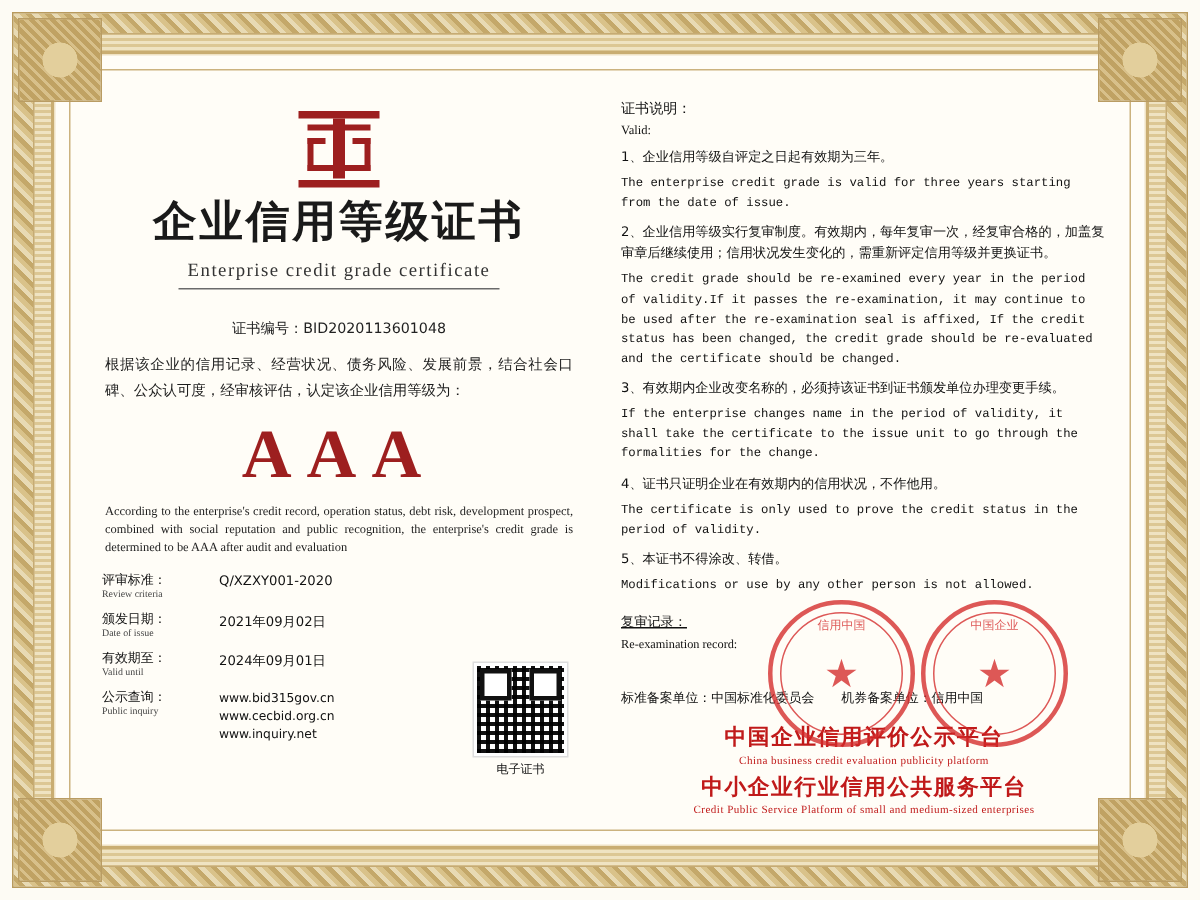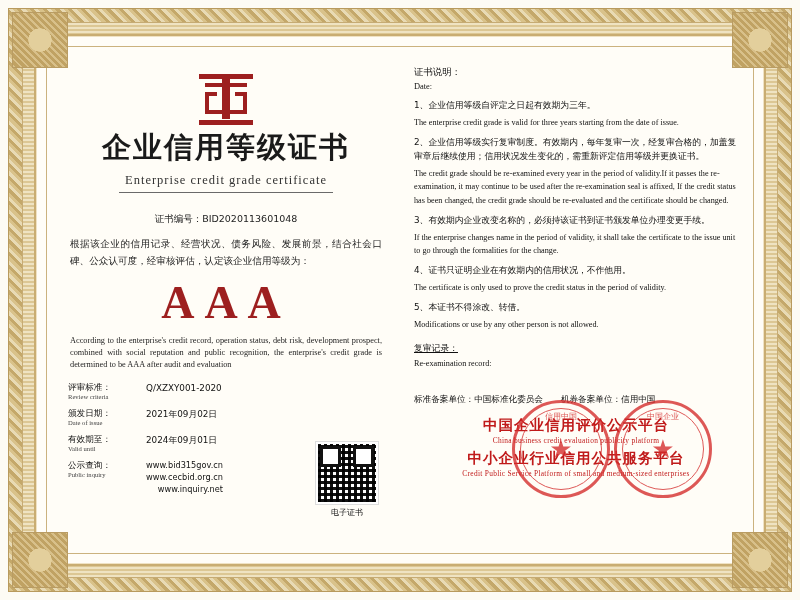--- a/index.html
+++ b/index.html
@@ -121,21 +121,21 @@
   .meta-label .en{
     display:block;font-family:"Liberation Serif",serif;
     font-size:6.6px;color:#444;
   }
   .meta-value{
     font-family:"DejaVu Sans",sans-serif;
     font-size:8.8px;color:#111;padding-top:1px;
   }
   .pub-block{
     font-family:"DejaVu Sans",sans-serif;
-    font-size:8.2px;color:#111;line-height:1.45;text-align:right;
+    font-size:8.2px;color:#111;line-height:1.45;text-align:left;
   }
   .qr-area{
     position:absolute;right:14px;bottom:30px;width:78px;text-align:center;
   }
   .qr{
     width:58px;height:58px;margin:0 auto;
     background:
       repeating-linear-gradient(0deg,#111 0 3px,#fff 3px 6px),
       repeating-linear-gradient(90deg,#111 0 3px,#fff 3px 6px);
     background-blend-mode:multiply;
@@ -161,21 +161,21 @@
   }
   .notes-sub{
     font-family:"Liberation Serif",serif;
     font-size:8.4px;color:#111;margin-bottom:7px;
   }
   .note-cn{
     font-family:"DejaVu Sans",sans-serif;
     font-size:8.8px;color:#111;line-height:1.6;margin-top:6px;
   }
   .note-en{
-    font-family:Liberation Serif, serif;
+    font-family:Liberation Mono, monospace;
     font-size:8.2px;color:#111;line-height:1.6;margin-top:4px;
   }
   .reexam{
     font-family:"DejaVu Sans",sans-serif;
     font-size:8.8px;color:#111;margin-top:12px;text-decoration:underline;
   }
   .reexam-en{
     font-family:"Liberation Serif",serif;
     font-size:8.2px;color:#111;margin-top:4px;
   }
@@ -302,21 +302,21 @@
       </div>
 
       <div class="qr-area">
         <div class="qr"></div>
         <div class="qr-label">电子证书</div>
       </div>
     </div>
 
     <div class="right-col">
       <div class="notes-title">证书说明：</div>
-      <div class="notes-sub">Date:</div>
+      <div class="notes-sub">Valid:</div>
 
       <div class="note-cn">1、企业信用等级自评定之日起有效期为三年。</div>
       <div class="note-en">The enterprise credit grade is valid for three years starting from the date of issue.</div>
 
       <div class="note-cn">2、企业信用等级实行复审制度。有效期内，每年复审一次，经复审合格的，加盖复审章后继续使用；信用状况发生变化的，需重新评定信用等级并更换证书。</div>
       <div class="note-en">The credit grade should be re-examined every year in the period of validity.If it passes the re-examination, it may continue to be used after the re-examination seal is affixed, If the credit status has been changed, the credit grade should be re-evaluated and the certificate should be changed.</div>
 
       <div class="note-cn">3、有效期内企业改变名称的，必须持该证书到证书颁发单位办理变更手续。</div>
       <div class="note-en">If the enterprise changes name in the period of validity, it shall take the certificate to the issue unit to go through the formalities for the change.</div>
 

